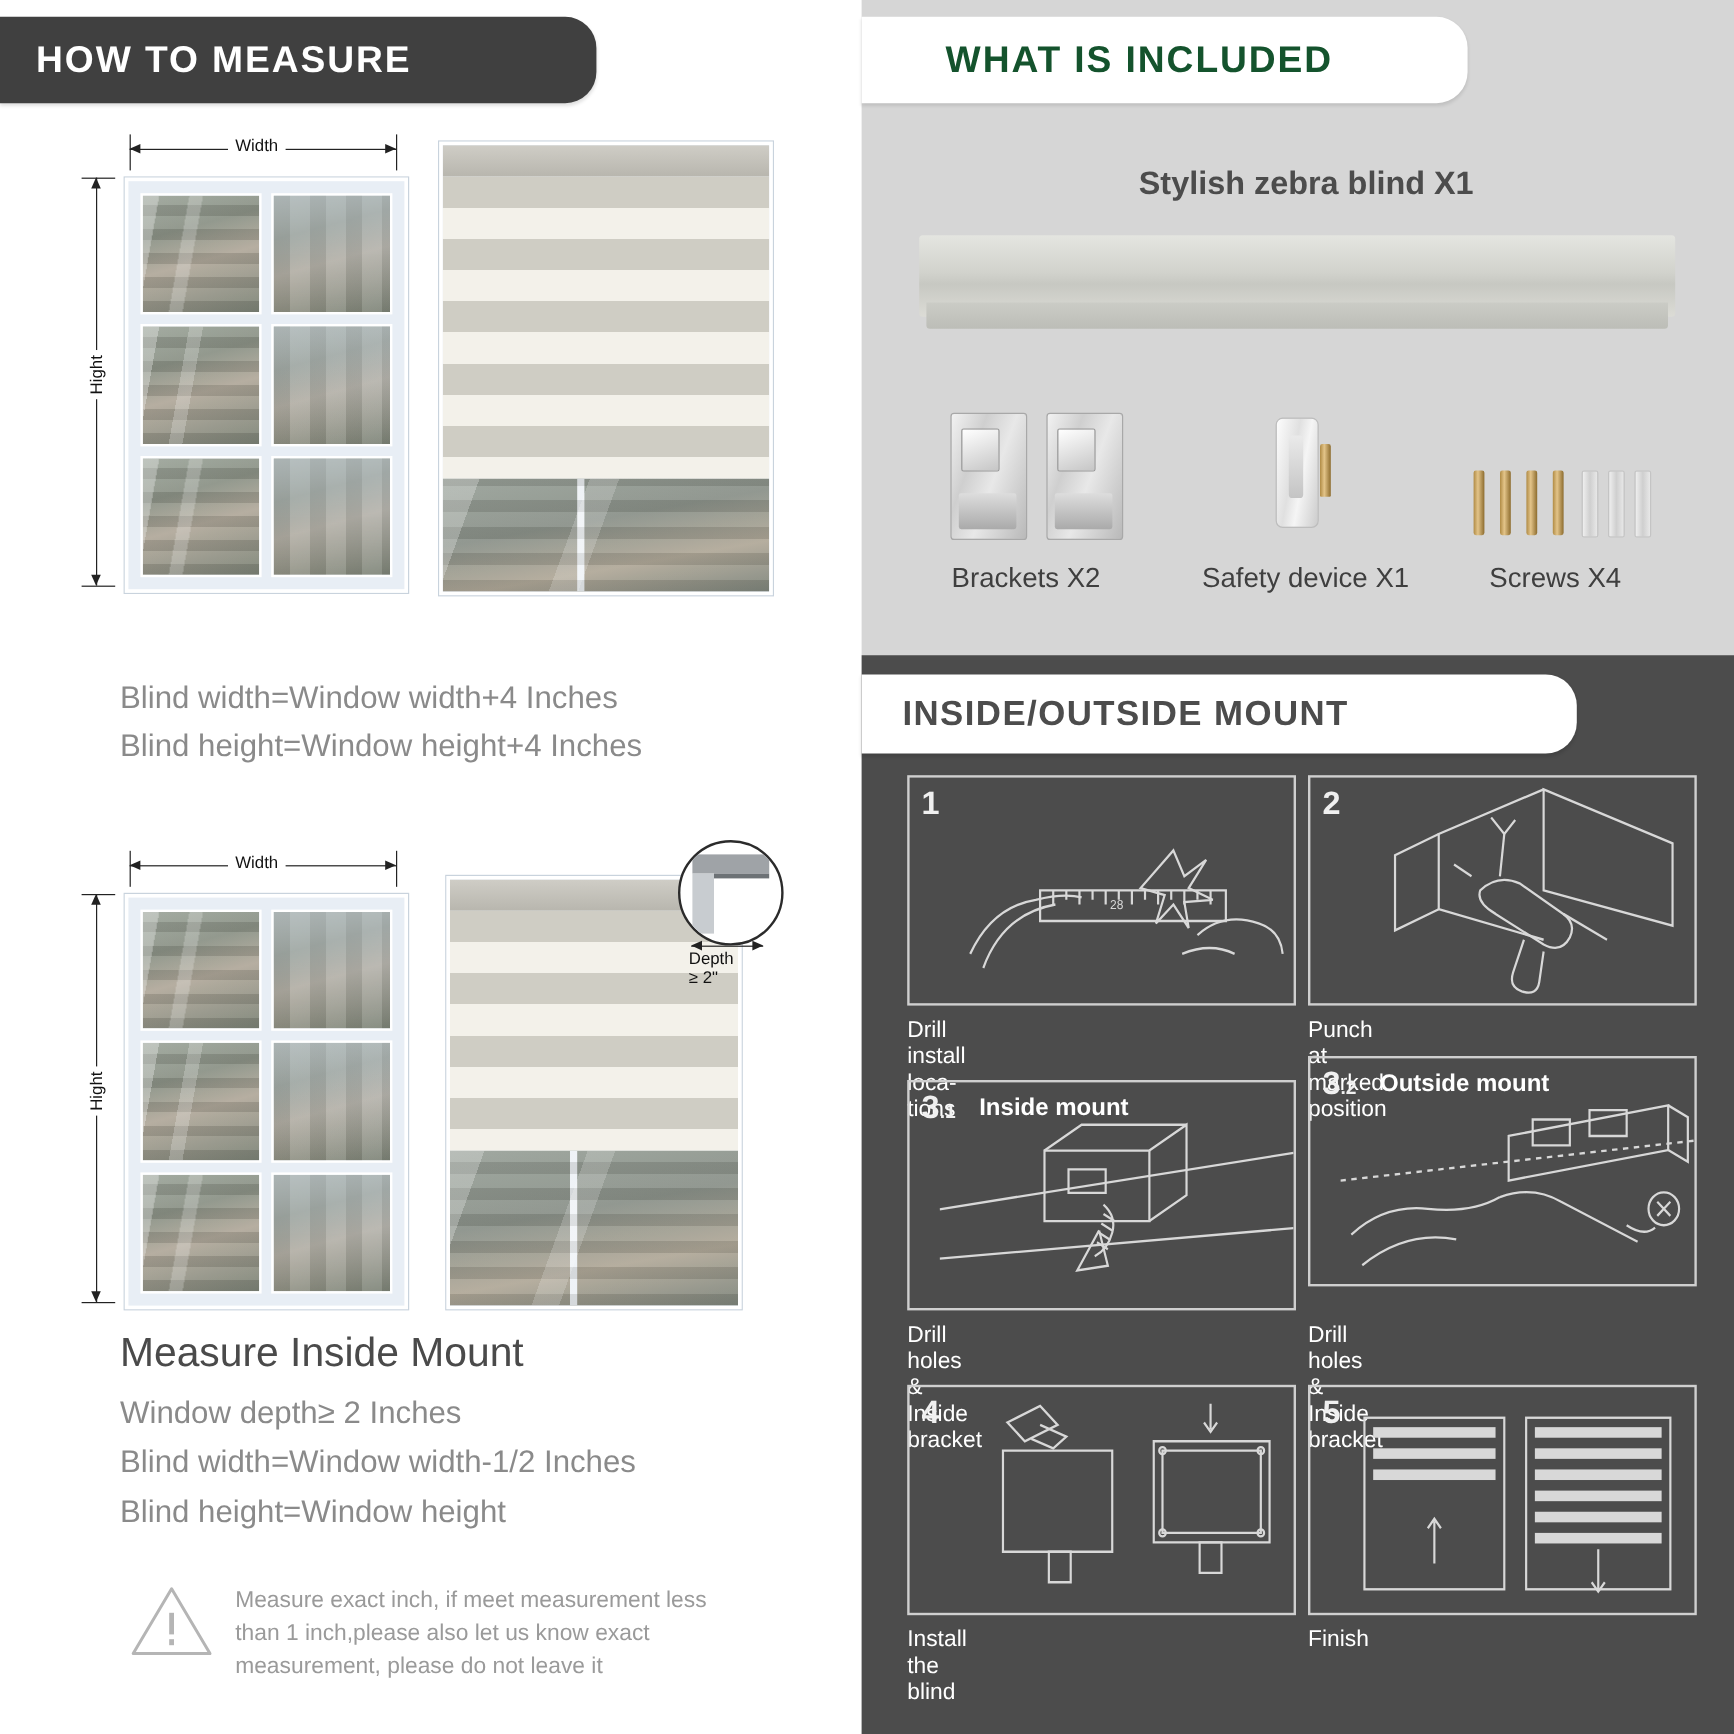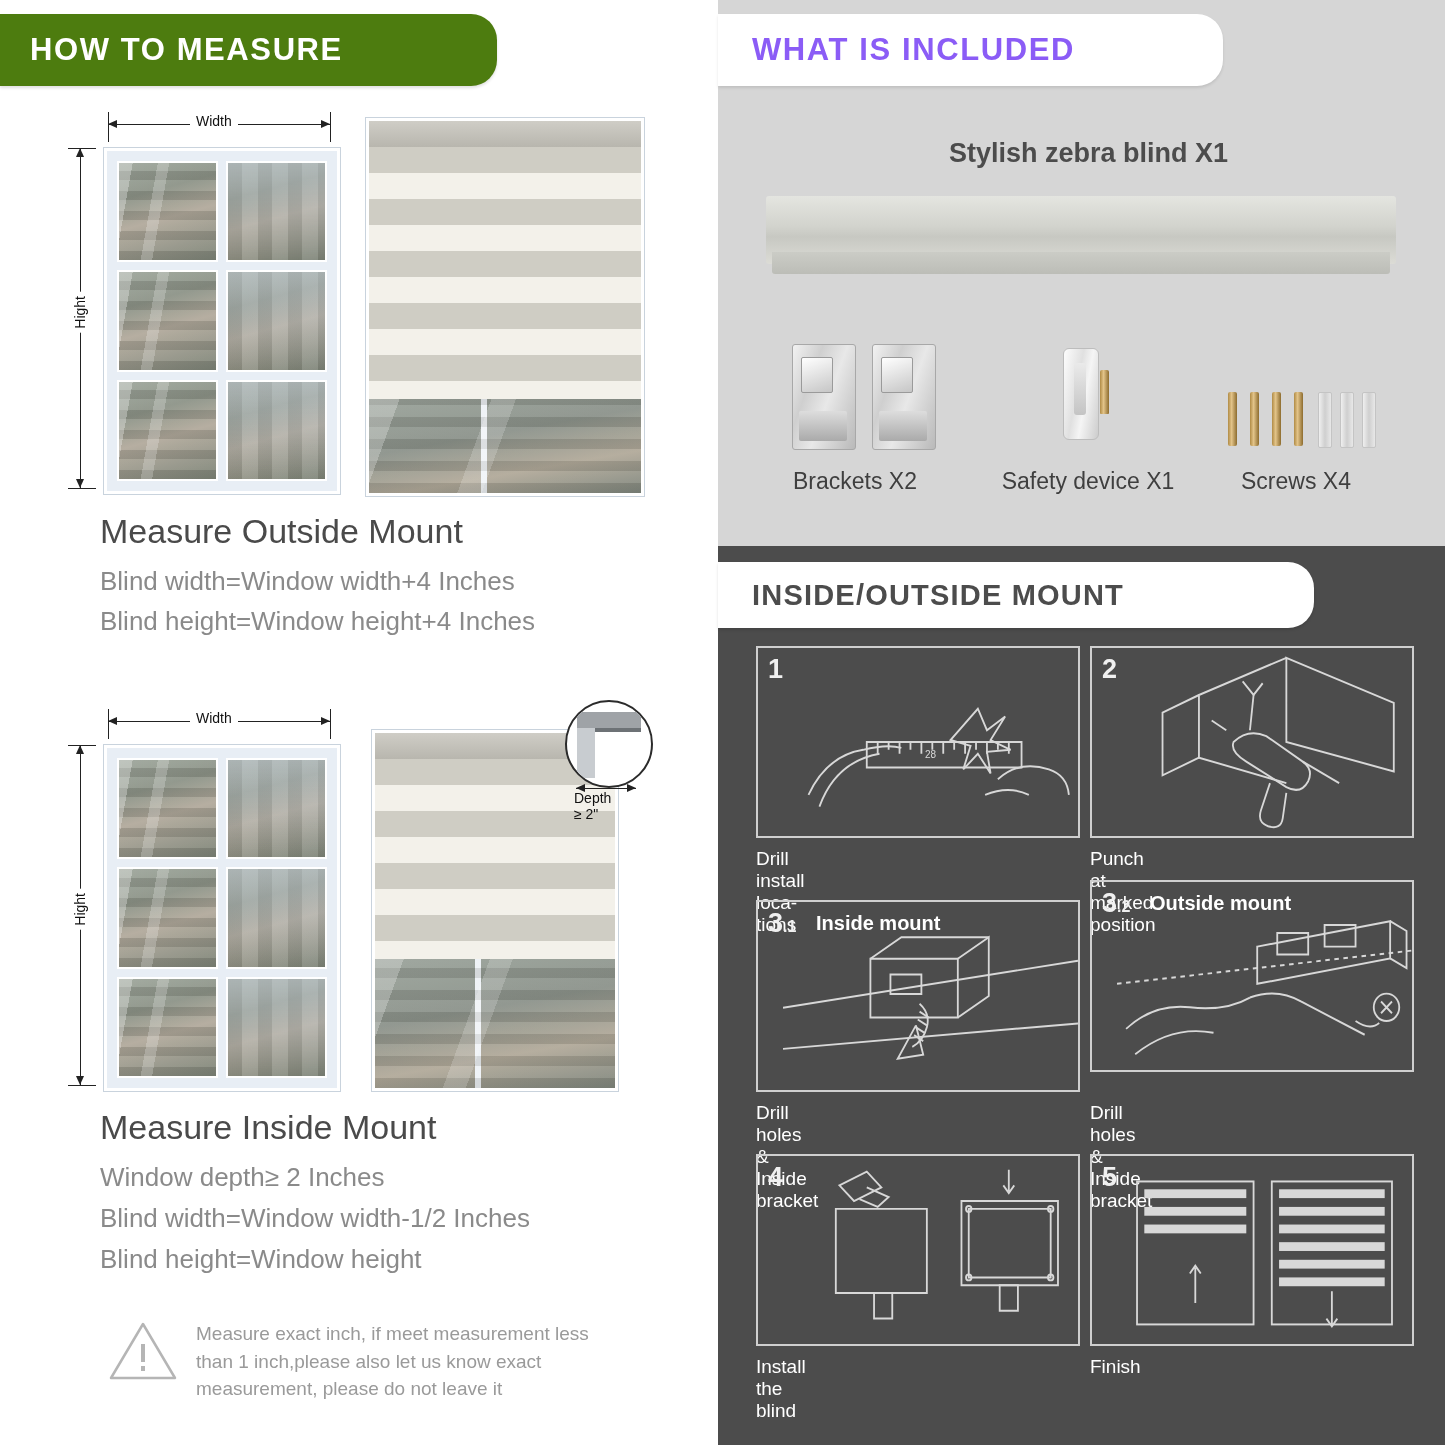--- a/index.html
+++ b/index.html
@@ -10,21 +10,21 @@
     overflow:hidden;
   }
   .page{position:relative;width:1445px;height:1445px;}
 
   
   .left-col{position:absolute;left:0;top:0;width:712px;height:1445px;background:#fff;}
 
   .banner{
     position:absolute;
     display:flex;align-items:center;
-    background:#4d7c0f;
+    background:#404040;
     border-radius:0 26px 26px 0;
     box-shadow:0 2px 3px rgba(0,0,0,.12);
   }
   .banner span{
     color:#ffffff;font-weight:bold;letter-spacing:1.6px;
   }
   #how-banner{left:0;top:14px;width:497px;height:72px;padding-left:30px;box-sizing:border-box;}
   #how-banner span{font-size:31px;}
 
   
@@ -97,21 +97,21 @@
   .depth-circle .dshape{position:absolute;}
   .depth-lbl{position:absolute;font-size:14px;color:#111;}
 
   
   .right-top{position:absolute;left:718px;top:0;width:727px;height:546px;background:#d6d6d6;}
   #inc-banner{
     left:718px;top:14px;width:505px;height:72px;background:#ffffff;border-radius:0 26px 26px 0;
     position:absolute;display:flex;align-items:center;padding-left:34px;box-sizing:border-box;
     box-shadow:0 2px 3px rgba(0,0,0,.10);
   }
-  #inc-banner span{color:#8b5cf6;font-size:31px;font-weight:bold;letter-spacing:1.6px;}
+  #inc-banner span{color:#14532d;font-size:31px;font-weight:bold;letter-spacing:1.6px;margin-left:36px;}
 
   .inc-title{position:absolute;left:718px;top:138px;width:741px;text-align:center;font-size:27px;color:#4c4c4c;font-weight:bold;}
 
   .blind-bar{
     position:absolute;left:766px;top:196px;width:630px;height:68px;
     background:linear-gradient(180deg,#e4e5e0 0%,#d2d3cd 45%,#c7c8c2 60%,#dcdcd6 100%);
     border-radius:3px;
   }
   .blind-bar::after{
     content:"";position:absolute;left:6px;right:6px;top:56px;height:22px;
@@ -197,21 +197,20 @@
 
       <div class="blind-box" style="left:366px;top:118px;width:272px;height:372px;">
         <div class="blind-head"></div>
         <div class="blind-fabric" style="top:26px;height:252px;"></div>
         <div class="blind-window" style="top:278px;">
           <div class="wm" style="left:112px;"></div>
         </div>
       </div>
     </div>
 
-    <div class="sec-title" style="left:100px;top:512px;">Measure Outside Mount</div>
     <div class="sec-line" style="left:100px;top:566px;">Blind width=Window width+4 Inches</div>
     <div class="sec-line" style="left:100px;top:606px;">Blind height=Window height+4 Inches</div>
 
     <div class="win-illu">
       <div class="arrow-h" style="left:108px;top:721px;width:222px;"></div>
       <div class="tick" style="left:108px;top:709px;width:1px;height:30px;"></div>
       <div class="tick" style="left:330px;top:709px;width:1px;height:30px;"></div>
       <div class="lbl-w" style="left:190px;top:710px;">Width</div>
 
       <div class="arrow-v" style="left:80px;top:745px;height:340px;"></div>

